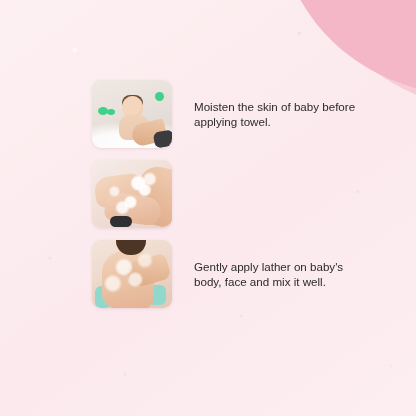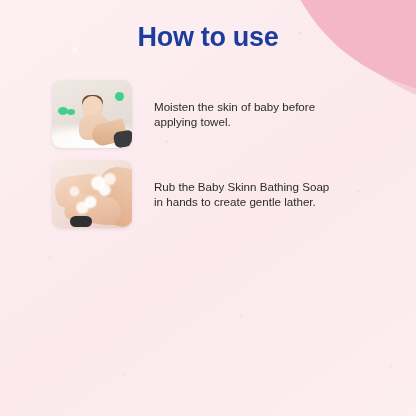--- a/index.html
+++ b/index.html
@@ -82,21 +82,21 @@
     position: absolute;
     top: 80px;
     left: 0;
     width: 416px;
   }
   .step {
     display: flex;
     align-items: center;
     height: 68px;
     margin-bottom: 12px;
-    padding-left: 52px;
+    padding-left: 92px;
     box-sizing: border-box;
   }
   .thumb {
     position: relative;
     width: 80px;
     height: 68px;
     border-radius: 9px;
     overflow: hidden;
     flex: 0 0 auto;
     box-shadow: 0 1px 3px rgba(160,110,125,0.18);
@@ -291,21 +291,20 @@
 </style>
 </head>
 <body>
 
 <div id="page">
 
   <div class="bg-texture"></div>
   <div class="corner-blob-soft"></div>
   <div class="corner-blob"></div>
 
-  <div class="title">How to use</div>
 
   <div class="steps">
 
     <div class="step">
       <div class="thumb">
         <div class="photo ph1">
           <div class="foam"></div>
           <div class="hair"></div>
           <div class="head"></div>
           <div class="body"></div>
@@ -324,22 +323,34 @@
     <div class="step">
       <div class="thumb">
         <div class="photo ph2">
           <div class="armR"></div>
           <div class="palmA"></div>
           <div class="palmB"></div>
           <div class="suds"></div>
           <div class="faucet"></div>
         </div>
       </div>
+    </div>
+
+    <div class="step">
+      <div class="thumb">
+        <div class="photo ph3">
+          <div class="towel"></div>
+          <div class="towel2"></div>
+          <div class="back"></div>
+          <div class="headdark"></div>
+          <div class="hand3"></div>
+          <div class="suds3"></div>
+        </div>
+      </div>
       <div class="step-text">
-        <span class="line">Rub the Baby Skinn Bathing Soap</span>
-        <span class="line">in hands to create gentle lather.</span>
+        <span class="line">Gently apply lather on baby's</span>
+        <span class="line">body, face and mix it well.</span>
       </div>
     </div>
-
 
 
   </div>
 </div>
 
 </body></html>

